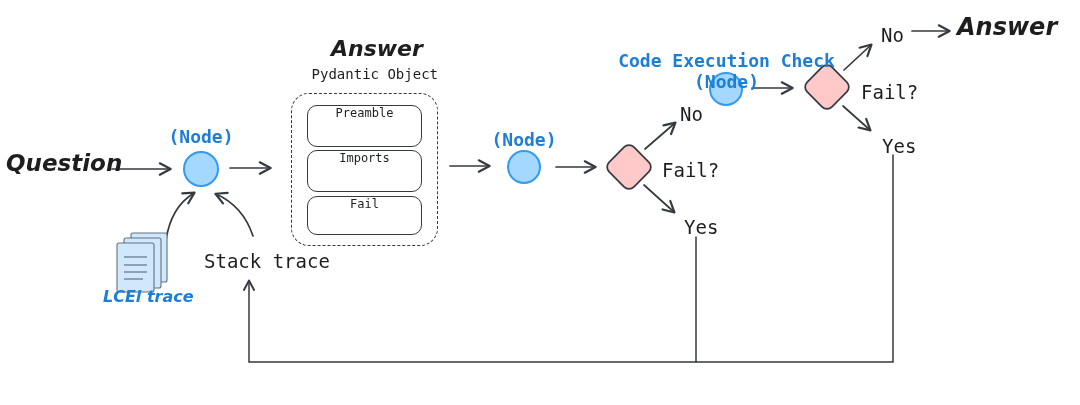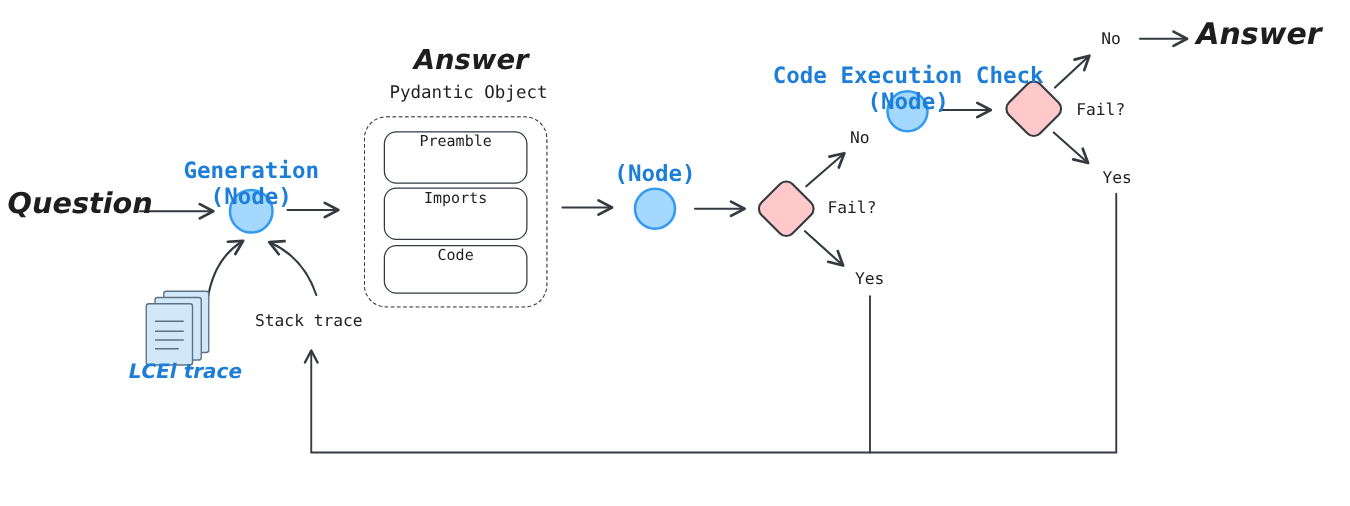--- a/index.html
+++ b/index.html
@@ -15,21 +15,21 @@
   .node{fill:var(--node-fill,#a5d8ff);stroke:var(--node-stroke,#339af0);stroke-width:2;}
   .dia{fill:var(--diamond-fill,#ffc9c9);stroke:var(--diamond-stroke,#343a40);stroke-width:1.7;}
   .page{fill:var(--docs-fill,#d0e8f9);stroke:var(--docs-stroke,#5f7285);stroke-width:1.1;}
   .pageln{stroke:var(--docs-stroke,#5f7285);stroke-width:1.2;}
   
   .hand{
     font-family:"DejaVu Sans",sans-serif;font-style:italic;font-weight:600;
     color:var(--dark-text,#1e1e1e);white-space:nowrap;
   }
   .mono{
-    font-family:"DejaVu Sans Mono",monospace;font-size:13px;
+    font-family:"DejaVu Sans Mono",monospace;font-size:19px;
     color:var(--dark-text,#343a40);white-space:nowrap;
   }
   .node-title{
     font-family:"DejaVu Sans Mono",monospace;font-weight:700;font-size:18px;
     line-height:21px;color:var(--blue-text,#1c7ed6);text-align:center;white-space:nowrap;margin-top:33px;
   }
   .dashed-box{
     border:1.6px dashed var(--line,#343a40);border-radius:18px;background:transparent;
   }
   .field-box{
@@ -83,35 +83,34 @@
       <line x1="124" y1="257" x2="147" y2="257" class="pageln"></line>
       <line x1="124" y1="265" x2="147" y2="265" class="pageln"></line>
       <line x1="124" y1="272" x2="147" y2="272" class="pageln"></line>
       <line x1="124" y1="279" x2="143" y2="279" class="pageln"></line>
     </g>
   </svg>
 
   <div class="abs hand" style="left:6px;top:150px;font-size:23px;">Question</div>
 
   <div class="abs node-title" style="left:111px;top:93px;width:180px;">
-    <div>Generation</div>
     <div>(Node)</div>
   </div>
 
   <div class="abs hand" style="left:331px;top:36px;font-size:22px;">Answer</div>
   <div class="abs mono" style="left:291px;top:66px;width:147px;text-align:right;font-size:14px;">Pydantic Object</div>
   <div class="abs dashed-box" style="left:291px;top:93px;width:145px;height:151px;"></div>
   <div class="abs field-box" style="left:307px;top:105px;width:113px;height:40px;">
     <span>Preamble</span>
   </div>
   <div class="abs field-box" style="left:307px;top:150px;width:113px;height:40px;">
     <span>Imports</span>
   </div>
   <div class="abs field-box" style="left:307px;top:196px;width:113px;height:37px;">
-    <span>Code</span>
+    <span>Fail</span>
   </div>
 
   <div class="abs node-title" style="left:434px;top:96px;width:180px;">
     <div>(Node)</div>
   </div>
 
   <div class="abs mono" style="left:662px;top:159px;">Fail?</div>
   <div class="abs mono" style="left:680px;top:103px;">No</div>
   <div class="abs mono" style="left:684px;top:216px;">Yes</div>
 

